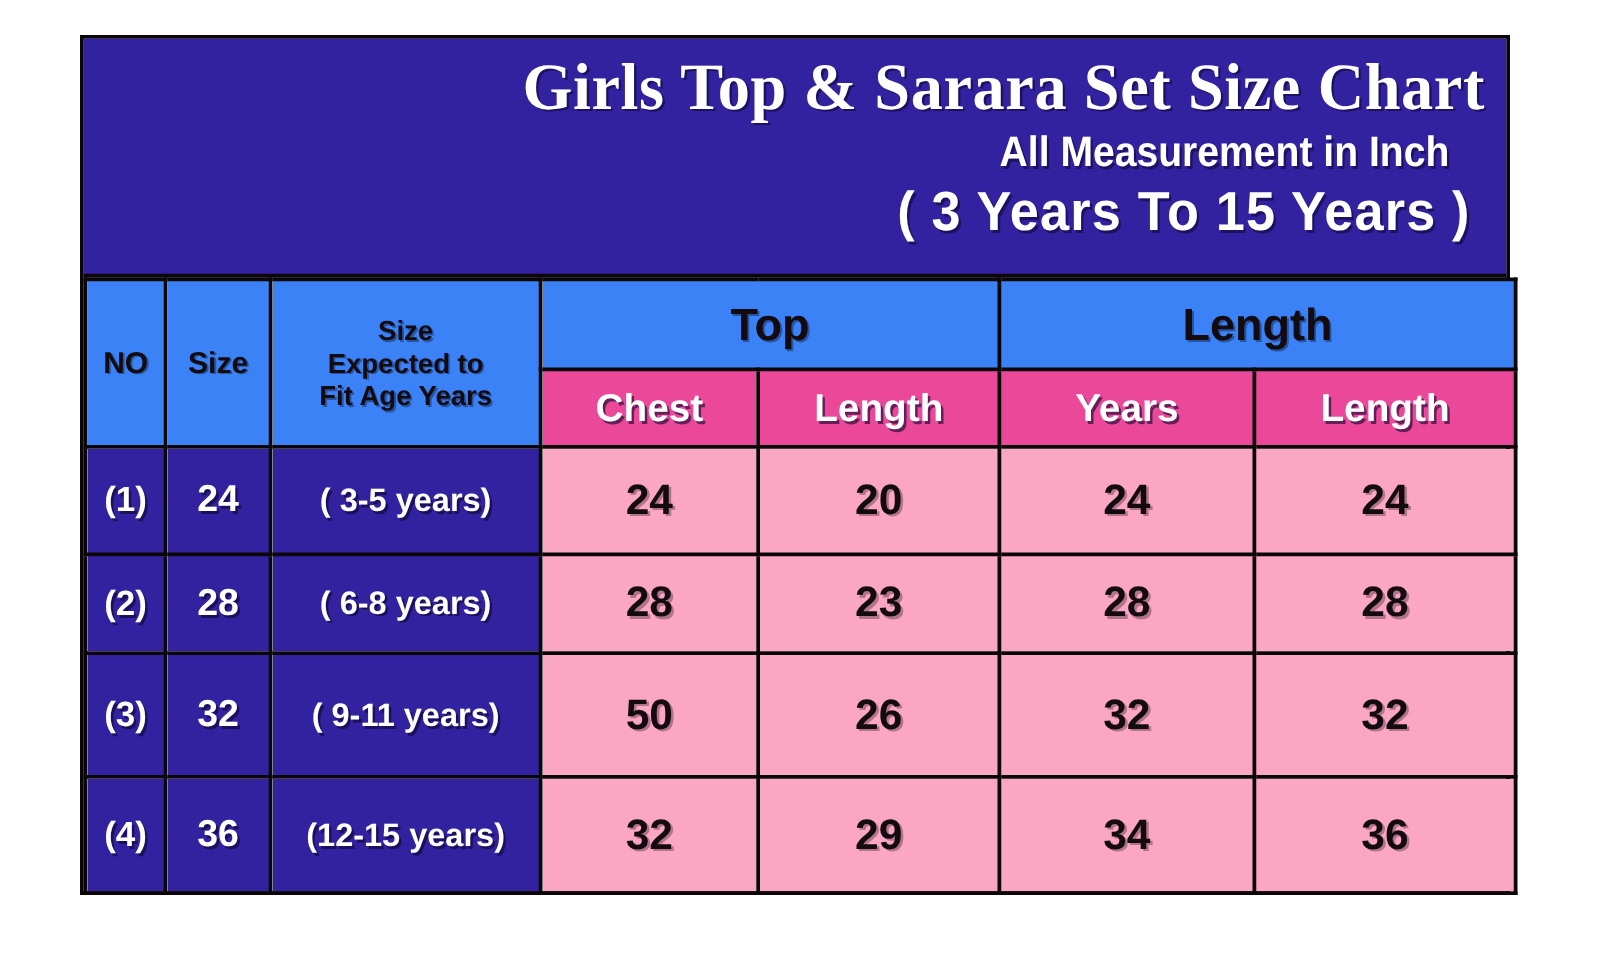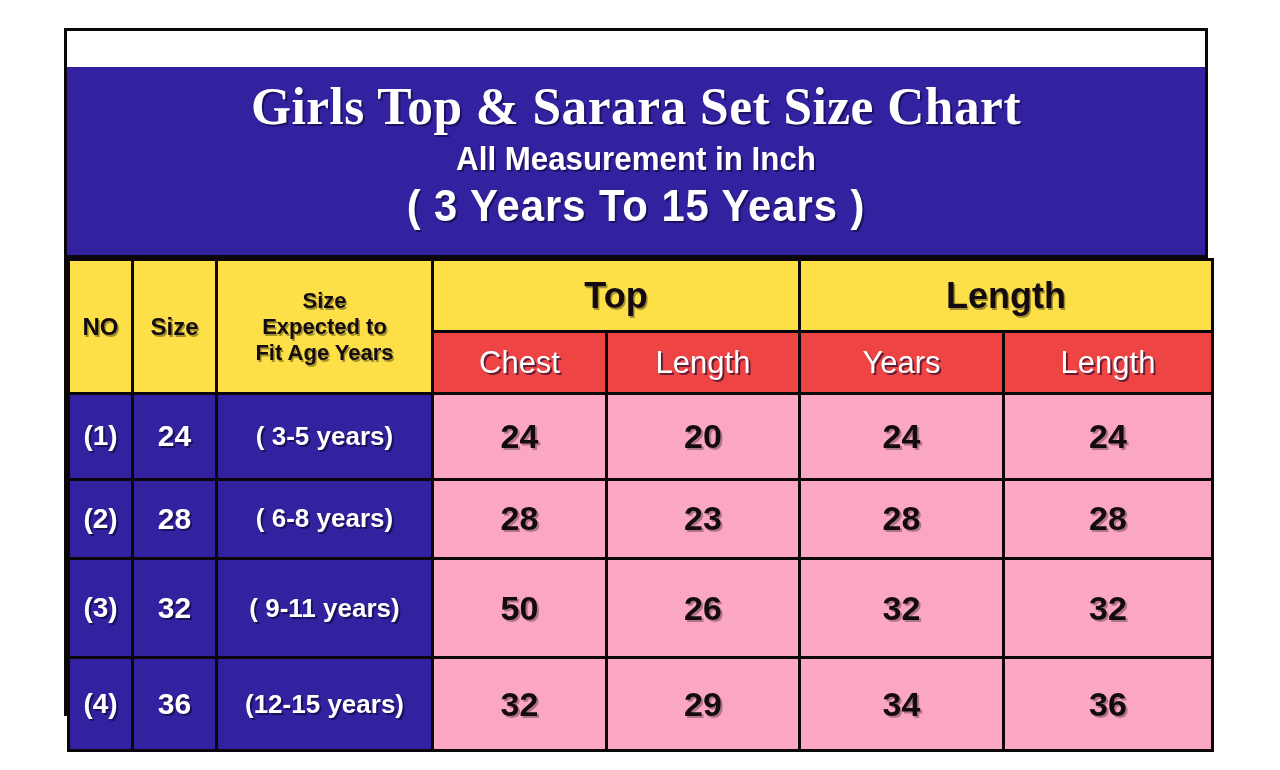--- a/index.html
+++ b/index.html
@@ -24,24 +24,23 @@
     border: 3px solid #0b0608;
     background: #ffffff;
   }
 
   
   .title-band {
     background: #3322a0;
     height: 191px;
     box-sizing: border-box;
     border-bottom: 3px solid #0b0608;
-    text-align: center;
+    text-align: right;
     padding-top: 8px;
     overflow: hidden;
-    margin-top: 36px;
   }
   .title-line1 {
     font-family: "Liberation Serif", serif;
     font-weight: bold;
     font-size: 53px;
     line-height: 62px;
     color: #ffffff;
     letter-spacing: 0.5px;
     text-shadow: 2px 2px 0 rgba(10,5,45,0.55);
     white-space: nowrap;
@@ -81,28 +80,28 @@
   table.size-table th {
     border: 3px solid #0b0608;
     text-align: center;
     vertical-align: middle;
     padding: 0;
     overflow: hidden;
   }
 
   
   .hd-pink {
-    background: #fde047;
+    background: #3b82f6;
     color: #140b10;
     font-weight: bold;
   }
   .hd-blue {
-    background: #ef4444;
-    color: #ffffff;
-    font-weight: normal;
+    background: #ec4899;
+    color: #ffffff;
+    font-weight: bold;
   }
   .hd-small {
     font-size: 24px;
     line-height: 30px;
     text-shadow: 1.5px 1.5px 0 rgba(0,0,0,0.35);
   }
   .hd-group {
     font-size: 36px;
     text-shadow: 1.5px 1.5px 0 rgba(0,0,0,0.35);
   }

